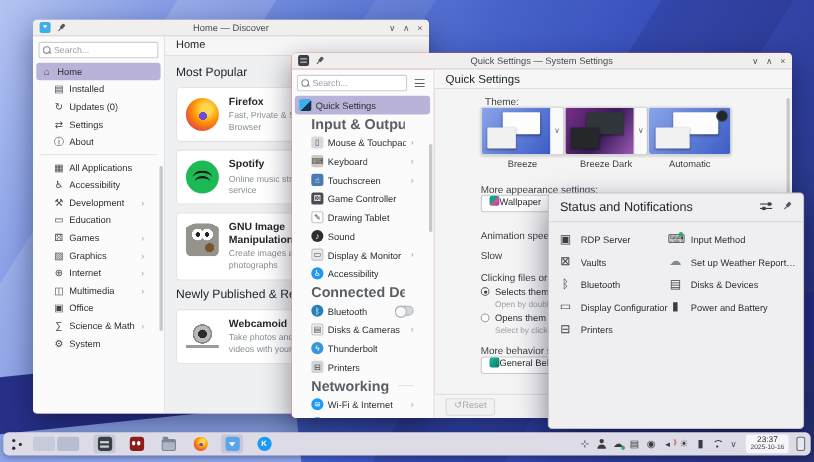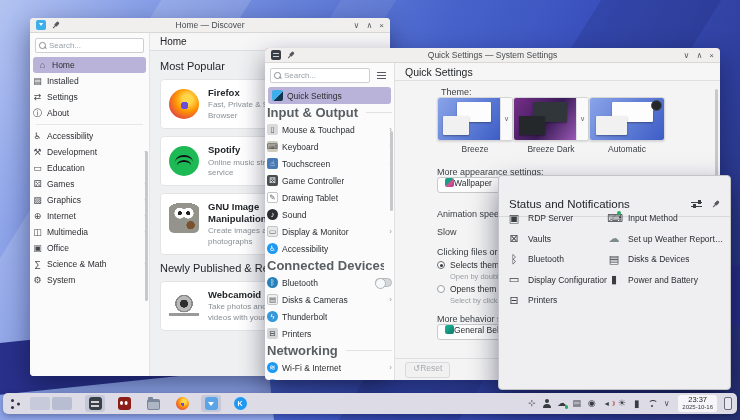--- a/index.html
+++ b/index.html
@@ -32,21 +32,21 @@
   .pin::before{content:"";position:absolute;left:2.8px;top:0;width:3.2px;height:4.6px;background:#55595e;border-radius:1px}
   .pin::after{content:"";position:absolute;left:4px;top:4.6px;width:1px;height:3.6px;background:#55595e}
 
   
   .search{height:15px;border:1px solid #cdced1;border-radius:2px;background:#fff;display:flex;align-items:center;padding:0 3px;gap:3px}
   .search input{border:0;outline:0;width:100%;font-size:8px;color:#333;background:transparent;font-family:inherit}
   .search input::placeholder{color:#9aa0a5}
   .mag{width:7px;height:7px;position:relative;flex:0 0 7px}
   .mag::before{content:"";position:absolute;left:0;top:0;width:4.5px;height:4.5px;border:1px solid #8a9095;border-radius:50%}
   .mag::after{content:"";position:absolute;left:4.6px;top:4.6px;width:2.6px;height:1px;background:#8a9095;transform:rotate(45deg)}
-  .nav-row{height:16px;display:flex;align-items:center;gap:4px;padding:0 2px;font-size:8.5px;color:#2b2e31;cursor:default}
+  .nav-row{height:16px;display:flex;align-items:center;gap:4px;padding:0 18px;font-size:8.5px;color:#2b2e31;cursor:default}
   .nav-row.sel{background:#b9b2d9;border-radius:3px;margin:0 3px;padding:0 4px}
   .nav-row .ic{width:11px;text-align:center;font-size:9px;color:#44484c;flex:0 0 11px;line-height:1}
   .lbl{white-space:nowrap;overflow:hidden}
   .chev{margin-left:auto;color:#9aa0a5;font-size:8px}
   .chev::before{content:"›"}
   .nav-row.hdr{height:15px;font-size:13px;font-weight:bold;color:#595e62}
   .nav-row.hdr::after{content:"";flex:1;height:1px;background:#e2e2e4;margin-left:4px}
 
   
   .ic-home::before{content:"⌂"} .ic-installed::before{content:"▤"} .ic-updates::before{content:"↻"}
@@ -139,21 +139,21 @@
   .btn.disabled{color:#a7abae;background:#f1f1f2;border-color:#d8d9db}
   .radio-row{position:absolute;display:flex;align-items:center;gap:5px;font-size:8.5px;color:#2b2e31}
   .radio{width:8px;height:8px;border:1px solid #9aa0a5;border-radius:50%;background:#fdfdfd;position:relative;flex:0 0 8px}
   .radio.on{border-color:#686c71}
   .radio.on::after{content:"";position:absolute;inset:1.5px;background:#3b3e43;border-radius:50%}
   .s-foot{position:absolute;left:0;right:0;bottom:0;height:22px;border-top:1px solid #dddfe1;background:#f4f4f5}
   .s-foot .btn{left:10px;top:3px}
 
   
   .popup{position:absolute;left:498px;top:175px;width:233px;height:215px;background:#efeff1;border:1px solid #c3c4c8;border-radius:4px;box-shadow:0 12px 28px rgba(8,10,40,.5);z-index:3;overflow:hidden}
-  .pp-head{display:flex;align-items:center;padding:22px 10px 6px;gap:9px}
+  .pp-head{display:flex;padding:7px 10px 6px;gap:9px}
   .pp-title{font-size:11.5px;color:#232629;flex:1}
   .sliders-ic{width:11px;height:9px;position:relative}
   .sliders-ic::before{content:"";position:absolute;left:0;right:0;top:2px;height:1px;background:#3a3e42;box-shadow:0 4px 0 #3a3e42}
   .sliders-ic::after{content:"";position:absolute;top:.5px;left:7px;width:2.6px;height:3.6px;background:#3a3e42;box-shadow:-5px 4px 0 #3a3e42}
   .pp-sep{height:1px;background:#d8d9db}
   .pp-col{position:absolute;top:32px;width:100px}
   .pp-col.c1{left:8px}.pp-col.c2{left:108px;width:120px}
   .pp-item{height:20.5px;display:flex;align-items:center;gap:7px;font-size:8.5px;color:#2b2e31;cursor:default}
   .pp-ic{width:14px;text-align:center;font-size:11px;color:#3a3e42;position:relative;flex:0 0 14px;line-height:1}
   .ic-rdp::before{content:"▣"} .ic-vaults::before{content:"⊠"} .ic-bluetooth-gray::before{content:"ᛒ"}
@@ -243,36 +243,46 @@
             <span class="lbl" data-name="sidebar-item-label">Home</span>
 
           </div>
 
           <div class="nav-row" data-name="sidebar-item">
             <span class="ic ic-installed" data-name="installed-icon"></span>
             <span class="lbl" data-name="sidebar-item-label">Installed</span>
 
           </div>
 
+          <div class="nav-row" data-name="sidebar-item">
+            <span class="ic ic-updates" data-name="updates-icon"></span>
+            <span class="lbl" data-name="sidebar-item-label">Updates (0)</span>
+
+          </div>
 
           <div class="nav-row" data-name="sidebar-item">
             <span class="ic ic-sliders" data-name="sliders-icon"></span>
             <span class="lbl" data-name="sidebar-item-label">Settings</span>
 
           </div>
 
           <div class="nav-row" data-name="sidebar-item">
             <span class="ic ic-about" data-name="about-icon"></span>
             <span class="lbl" data-name="sidebar-item-label">About</span>
 
           </div>
         </div>
       <div class="d-sep" data-name="divider"></div>
       <div data-name="discover-categories">
 
+          <div class="nav-row" data-name="category-item">
+            <span class="ic ic-all-apps" data-name="all-apps-icon"></span>
+            <span class="lbl" data-name="category-label">All Applications</span>
+
+          </div>
 
           <div class="nav-row" data-name="category-item">
             <span class="ic ic-accessibility" data-name="accessibility-icon"></span>
             <span class="lbl" data-name="category-label">Accessibility</span>
 
           </div>
 
           <div class="nav-row" data-name="category-item">
             <span class="ic ic-development" data-name="development-icon"></span>
             <span class="lbl" data-name="category-label">Development</span>

